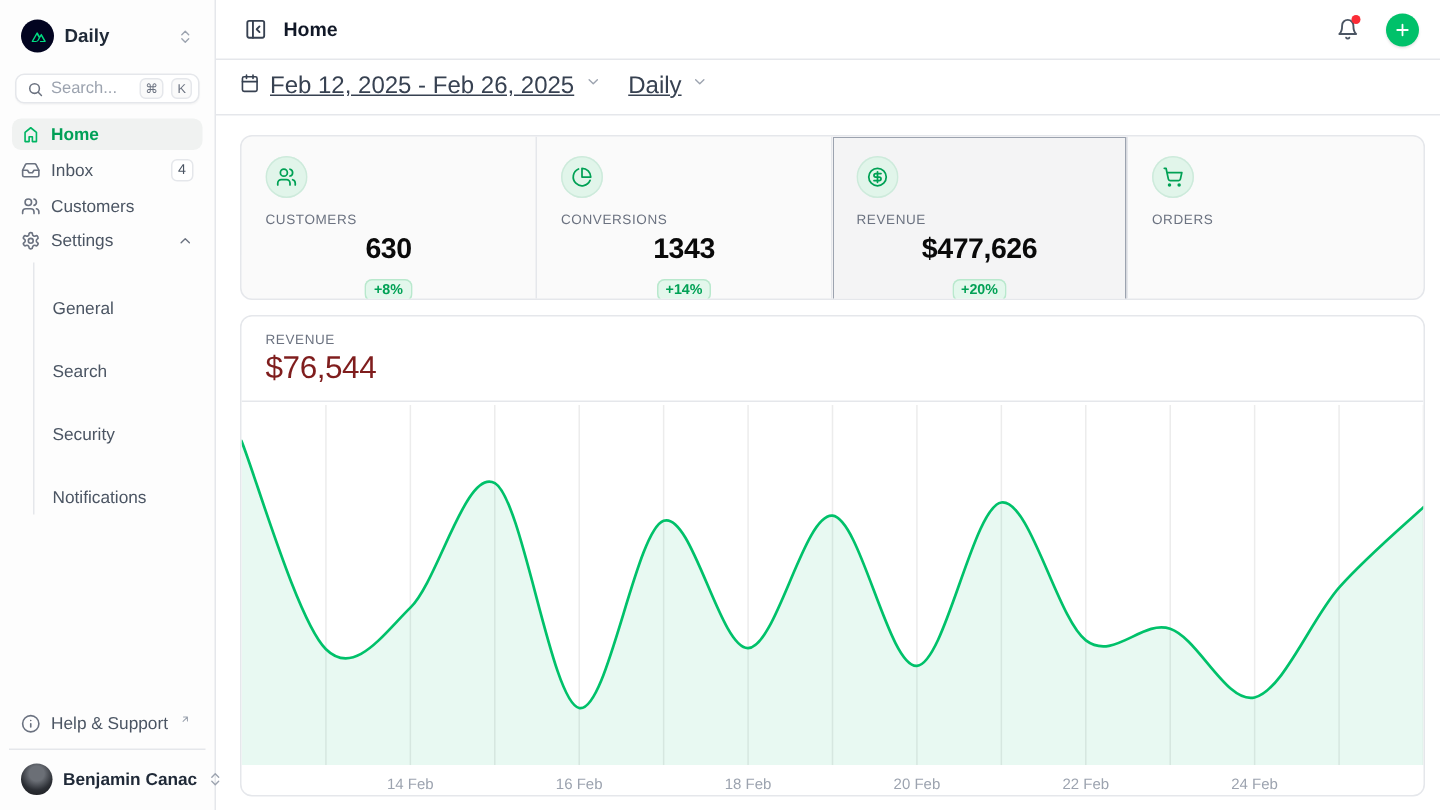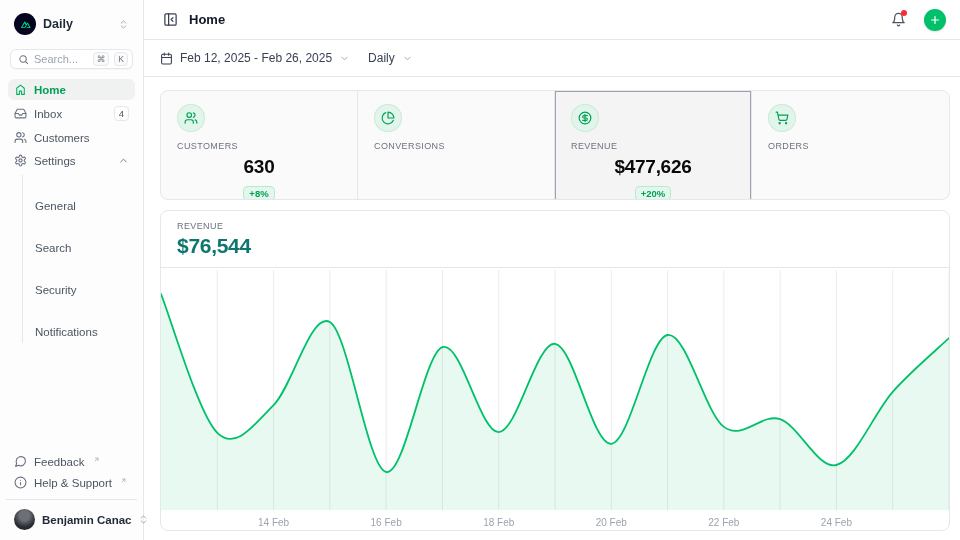--- a/index.html
+++ b/index.html
@@ -40,21 +40,21 @@
   .user-name { font-size:11.5px; font-weight:600; color:#1f2937; flex:1; white-space:nowrap; }
 
   
   .main { flex:1; display:flex; flex-direction:column; min-width:0; }
   .topbar { height:40px; border-bottom:1px solid #e5e7eb; display:flex; align-items:center; padding:0 14px 0 16px; gap:9px; }
   .page-title { font-size:13px; font-weight:700; color:#111827; flex:1; }
   .icon-btn { display:flex; align-items:center; justify-content:center; width:26px; height:26px; border-radius:6px; cursor:pointer; color:#4b5563; position:relative; }
   .bell-dot { position:absolute; top:3px; right:4px; width:6px; height:6px; border-radius:50%; background:#fb2c36; }
   .plus-btn { width:22px; height:22px; border-radius:50%; background:#00c16a; color:#fff; display:flex; align-items:center; justify-content:center; cursor:pointer; margin-left:4px; box-shadow:0 1px 2px rgba(0,0,0,.12); }
   .toolbar { height:37px; border-bottom:1px solid #e5e7eb; display:flex; align-items:center; padding:0 16px; gap:18px; }
-  .tool-btn { display:flex; align-items:center; gap:7px; font-size:12px; font-weight:500; color:#374151; cursor:pointer; }
+  .tool-btn { display:flex; align-items:flex-start; gap:7px; font-size:16px; font-weight:500; color:#374151; cursor:pointer;text-decoration:underline; }
   .tool-btn .chev { color:#9ca3af; display:flex; }
 
   .content { flex:1; padding:13px 10px 0 16px; overflow:hidden; }
 
   
   .stats { display:grid; grid-template-columns:repeat(4,1fr); border:1px solid #e5e7eb;
     border-radius:8px; background:#fafafa; overflow:hidden; height:110px; }
   .stat-cell { padding:13px 16px; border-right:1px solid #e5e7eb; cursor:pointer; }
   .stat-cell:last-child { border-right:none; }
   .stat-cell.selected { background:#f4f4f5; box-shadow:inset 0 0 0 1px #9ca3af; }
@@ -63,21 +63,21 @@
   .stat-label { font-size:9px; letter-spacing:.4px; color:#6b7280; font-weight:500; margin-bottom:5px; }
   .stat-value-row { display:flex; align-items:center; gap:8px;flex-direction:column; }
   .stat-value { font-size:19px; font-weight:700; color:#0a0a0a; letter-spacing:-.3px; }
   .chg-badge { font-size:9.5px; font-weight:600; color:#00a155; background:#e3f7ec;
     box-shadow:inset 0 0 0 1px #b9e8cd; border-radius:5px; padding:2px 6px; }
 
   
   .chart-card { margin-top:10px; border:1px solid #e5e7eb; border-radius:8px; background:#fff; overflow:hidden; }
   .chart-head { padding:10px 16px 9px 16px; border-bottom:1px solid #e5e7eb; }
   .chart-label { font-size:9px; letter-spacing:.4px; color:#6b7280; font-weight:500; margin-bottom:3px; }
-  .chart-value { font-size:21px; font-weight:700; color:#0f766e; letter-spacing:-.3px; }
+  .chart-value { font-size:21px; font-weight:400; color:#7f1d1d; letter-spacing:-.3px; }
   .chart-body { position:relative; }
   svg.rev { display:block; }
 </style>
 </head>
 <body>
 
 <div class="app">
 
   <aside class="sidebar">
     <div class="ws-row">
@@ -145,31 +145,20 @@
       <div class="sub-list">
         <div class="sub-item">General</div>
         <div class="sub-item">Search</div>
         <div class="sub-item">Security</div>
         <div class="sub-item">Notifications</div>
       </div>
     </nav>
 
     <div class="side-spacer"></div>
 
-    <div class="foot-item">
-      <svg width="13" height="13" viewBox="0 0 24 24" fill="none" stroke="#6b7280" stroke-width="2" stroke-linecap="round" stroke-linejoin="round">
-          <path d="M21 11.5a8.38 8.38 0 0 1-.9 3.8 8.5 8.5 0 0 1-7.6 4.7 8.38 8.38 0 0 1-3.8-.9L3 21l1.9-5.7a8.38 8.38 0 0 1-.9-3.8 8.5 8.5 0 0 1 4.7-7.6 8.38 8.38 0 0 1 3.8-.9h.5a8.48 8.48 0 0 1 8 8v.5z"></path>
-        </svg>
-      <span>Feedback</span>
-      <span class="ext">
-        <svg width="7" height="7" viewBox="0 0 24 24" fill="none" stroke="currentColor" stroke-width="2.4" stroke-linecap="round" stroke-linejoin="round">
-            <path d="M7 17 17 7M8 7h9v9"></path>
-          </svg>
-      </span>
-    </div>
     <div class="foot-item">
       <svg width="13" height="13" viewBox="0 0 24 24" fill="none" stroke="#6b7280" stroke-width="2" stroke-linecap="round" stroke-linejoin="round">
           <circle cx="12" cy="12" r="10"></circle>
           <path d="M12 16v-4M12 8h.01"></path>
         </svg>
       <span>Help &amp; Support</span>
       <span class="ext">
         <svg width="7" height="7" viewBox="0 0 24 24" fill="none" stroke="currentColor" stroke-width="2.4" stroke-linecap="round" stroke-linejoin="round">
             <path d="M7 17 17 7M8 7h9v9"></path>
           </svg>
@@ -255,20 +244,24 @@
           </div>
         </div>
         <div class="stat-cell">
           <div class="stat-icon">
               <svg width="14" height="14" viewBox="0 0 24 24" fill="none" stroke="currentColor" stroke-width="2" stroke-linecap="round" stroke-linejoin="round">
                 <path d="M21.21 15.89A10 10 0 1 1 8 2.83"></path>
                 <path d="M22 12A10 10 0 0 0 12 2v10z"></path>
               </svg>
             </div>
           <div class="stat-label">CONVERSIONS</div>
+          <div class="stat-value-row">
+            <span class="stat-value">1343</span>
+            <span class="chg-badge">+14%</span>
+          </div>
         </div>
         <div class="stat-cell selected">
           <div class="stat-icon">
               <svg width="14" height="14" viewBox="0 0 24 24" fill="none" stroke="currentColor" stroke-width="2" stroke-linecap="round" stroke-linejoin="round">
                 <circle cx="12" cy="12" r="10"></circle>
                 <path d="M16 8h-6a2 2 0 1 0 0 4h4a2 2 0 1 1 0 4H8"></path>
                 <path d="M12 18V6"></path>
               </svg>
             </div>
           <div class="stat-label">REVENUE</div>

